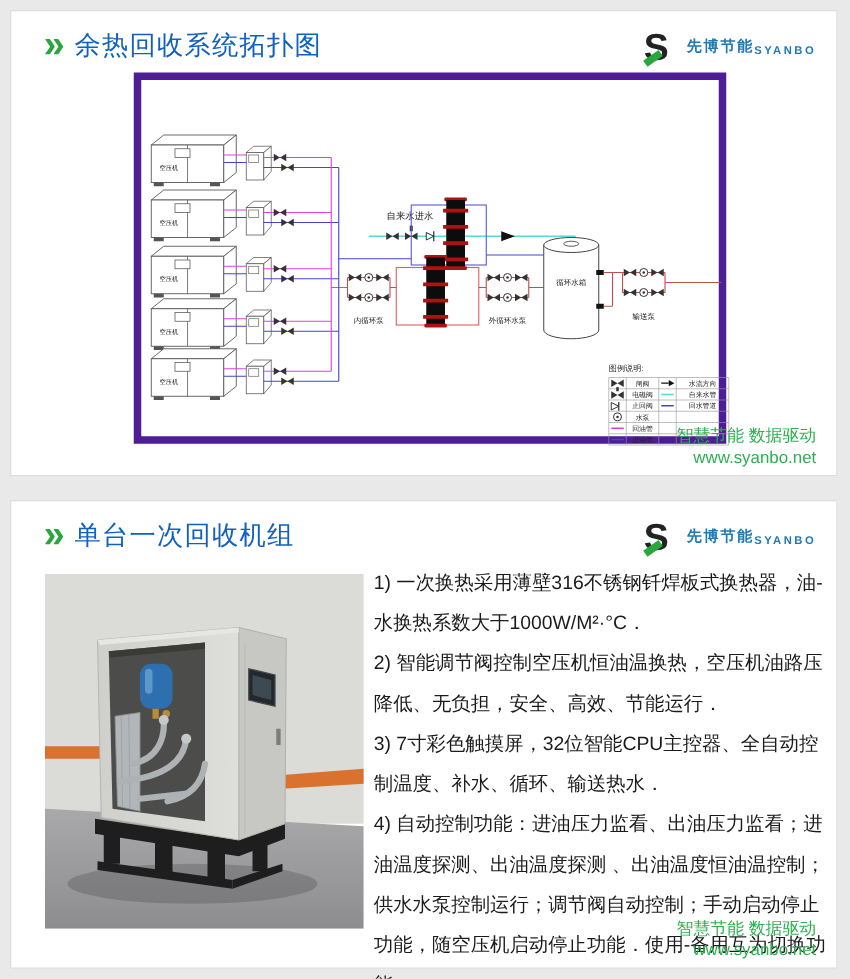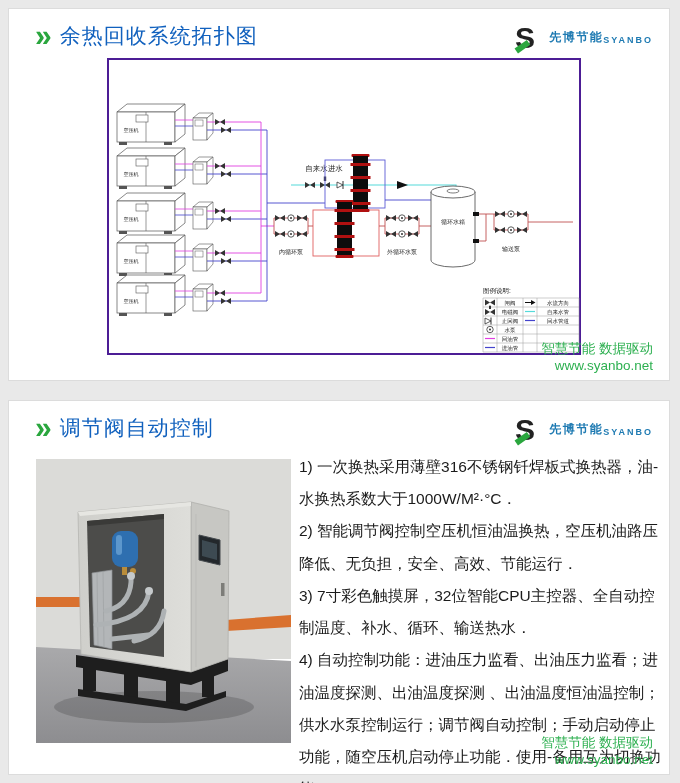--- a/index.html
+++ b/index.html
@@ -19,21 +19,21 @@
   .chev{color:#2aa63e;font-size:30px;font-weight:bold;line-height:1;transform:scaleY(1.05);}
   .title{font-size:21px;font-weight:normal;color:#1161be;letter-spacing:1px;}
 
   .logo{position:absolute;top:12px;right:16px;display:flex;align-items:center;gap:3px;}
   .logo-names{display:flex;flex-direction:row;line-height:1.15;align-items:flex-end;}
   .logo-cn{font-size:12px;font-weight:bold;color:#1e7ab2;letter-spacing:1.5px;}
   .logo-en{font-size:9px;font-weight:bold;color:#1e7ab2;letter-spacing:2px;}
 
   .diagram-frame{
     position:absolute;left:98px;top:49px;width:474px;height:297px;
-    border:2px solid #4c1d95;background:#fff;box-sizing:border-box;
+    border:6px solid #4c1d95;background:#fff;box-sizing:border-box;
   }
   svg.diagram{width:472px;height:295px;display:block;font-family:"Liberation Sans","DejaVu Sans",sans-serif;}
 
   .footer{
     position:absolute;right:16px;bottom:5px;text-align:right;
     color:#2db050;font-size:13.5px;line-height:1.25;margin-left:30px;
   }
 
   .photo{position:absolute;left:27px;top:58px;width:255px;height:284px;}
   .specs{
@@ -233,21 +233,21 @@
   <div class="footer">
     <div>智慧节能 数据驱动</div>
     <div>www.syanbo.net</div>
   </div>
 </div>
 
 <div class="card" id="card2">
 
   <div class="header">
     <span class="chev">»</span>
-    <span class="title">调节阀自动控制</span>
+    <span class="title">单台一次回收机组</span>
   </div>
 
   <div class="logo">
     <svg width="32" height="34">
       <text x="1" y="27" font-size="30" font-weight="bold" fill="#1a6fd4">S</text>
       <rect x="1" y="23" width="15" height="6" fill="#2aa63e" transform="rotate(-35 8 26)"></rect>
     </svg>
     <div class="logo-names">
       <span class="logo-cn">先博节能</span>
       <span class="logo-en">SYANBO</span>

